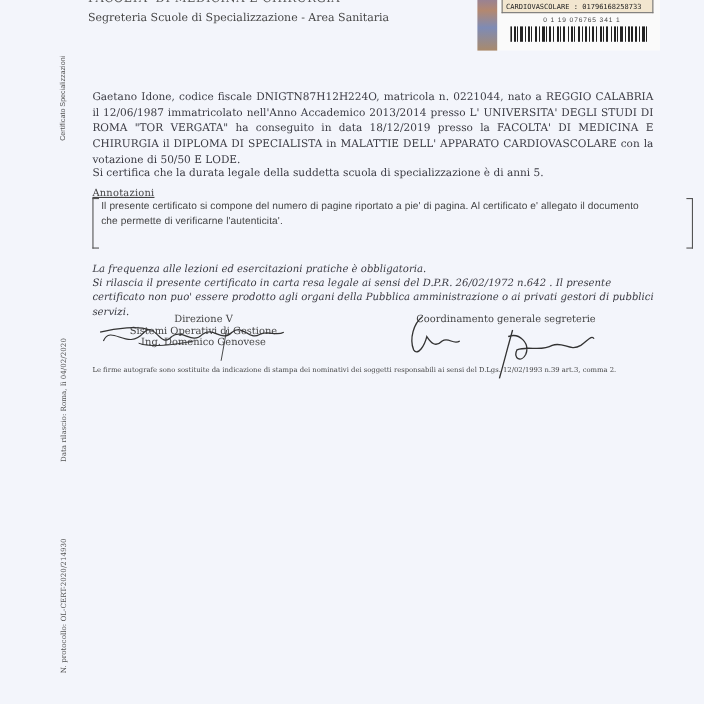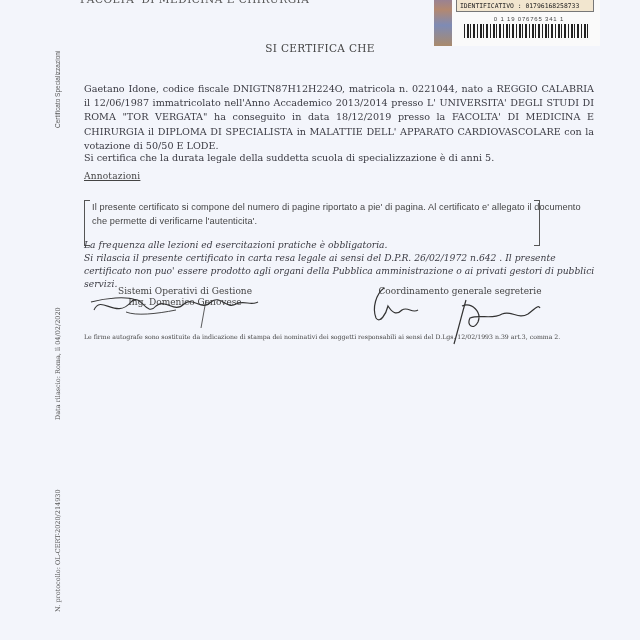--- a/index.html
+++ b/index.html
@@ -12,21 +12,21 @@
     }
     .page { position:absolute; left:0; top:0; width:640px; height:640px; }
     .faculty { position:absolute; left:80px; top:-7px; font-size:10.5px; letter-spacing:0.5px; color:#555; }
     .secretariat { position:absolute; left:80px; top:11px; font-size:10px; color:#444; }
     .title { position:absolute; left:0; width:640px; top:42px; text-align:center; font-size:10.5px; letter-spacing:0.3px; color:#444; }
     .body-text { position:absolute; left:84px; top:82px; width:510px; font-size:9.6px; line-height:14.2px; color:#3a3a42; text-align:justify; }
     .body-text p { margin:0; }
     .duration { position:absolute; left:84px; top:152px; font-size:9.6px; color:#3a3a42; }
     .ann-label { position:absolute; left:84px; top:171px; font-size:9px; color:#444; letter-spacing:0.2px;text-decoration:underline; }
     .ann-box {
-      position:absolute; left:84px; top:200px; width:456px; height:44px;
+      position:absolute; left:84px; top:180px; width:506px; height:44px;padding-left:40px;
     }
     .ann-box .bl { position:absolute; left:0; top:0; width:5px; height:44px; border-left:1.5px solid #555; border-top:1.5px solid #555; border-bottom:1.5px solid #555; }
     .ann-box .br { position:absolute; right:0; top:0; width:5px; height:44px; border-right:1.5px solid #555; border-top:1.5px solid #555; border-bottom:1.5px solid #555; }
     .ann-text { position:absolute; left:8px; top:0px; width:494px; font-family:"Liberation Sans","DejaVu Sans",sans-serif; font-size:9.2px; line-height:14px; color:#444; letter-spacing:0.1px; }
     .legal { position:absolute; left:84px; top:238px; width:520px; font-size:9.2px; line-height:13px; color:#3a3a42;font-style:italic; }
     .legal p { margin:0; }
     .sig-left { position:absolute; left:90px; top:286px; width:190px; text-align:center; font-size:9px; line-height:10.5px; color:#444; }
     .sig-right { position:absolute; left:360px; top:286px; width:200px; text-align:center; font-size:9px; line-height:10.5px; color:#444; }
     .sig-scribble { position:absolute; pointer-events:none; }
     .footnote { position:absolute; left:84px; top:333px; font-size:6.2px; color:#444; white-space:nowrap; }
@@ -38,52 +38,53 @@
     .stamp .num { position:absolute; left:30px; top:22px; width:130px; text-align:center; font-family:"Liberation Sans",sans-serif; font-size:6px; color:#444; letter-spacing:0.8px; }
     .stamp .barcode { position:absolute; left:30px; top:30px; width:126px; height:14px;
       background:repeating-linear-gradient(90deg,#222 0 1px,transparent 1px 3px,#222 3px 5px,transparent 5px 6px,#222 6px 7px,transparent 7px 9px,#222 9px 11px,transparent 11px 13px); }
   </style>
 </head>
 <body>
 
 <div class="page">
 
   <div class="faculty">FACOLTA' DI MEDICINA E CHIRURGIA</div>
+  <div class="secretariat">Segreteria Scuole di Specializzazione - Area Sanitaria</div>
 
   <div class="stamp">
     <div class="strip"></div>
     <div class="idbox">
       <div style="height:8px"></div>
-      <span>IDENTIFICATIVO :</span>
+      <span>CARDIOVASCOLARE :</span>
       <span>01796168258733</span>
     </div>
     <div class="num">0 1 19 076765 341 1</div>
     <div class="barcode"></div>
   </div>
 
-  <div class="title">SI CERTIFICA CHE</div>
 
   <div class="body-text">
     <p>Gaetano Idone, codice fiscale DNIGTN87H12H224O, matricola n. 0221044, nato a REGGIO CALABRIA il 12/06/1987 immatricolato nell'Anno Accademico 2013/2014 presso L' UNIVERSITA' DEGLI STUDI DI ROMA "TOR VERGATA" ha conseguito in data 18/12/2019 presso la FACOLTA' DI MEDICINA E CHIRURGIA il DIPLOMA DI SPECIALISTA in MALATTIE DELL' APPARATO CARDIOVASCOLARE con la votazione di 50/50 E LODE.</p>
   </div>
   <div class="duration">Si certifica che la durata legale della suddetta scuola di specializzazione è di anni 5.</div>
 
   <div class="ann-label">Annotazioni</div>
   <div class="ann-box">
     <div class="bl"></div>
     <div class="br"></div>
     <div class="ann-text">Il presente certificato si compone del numero di pagine riportato a pie' di pagina. Al certificato e' allegato il documento che permette di verificarne l'autenticita'.</div>
   </div>
 
   <div class="legal">
     <p>La frequenza alle lezioni ed esercitazioni pratiche è obbligatoria.</p>
     <p>Si rilascia il presente certificato in carta resa legale ai sensi del D.P.R. 26/02/1972 n.642 . Il presente certificato non puo' essere prodotto agli organi della Pubblica amministrazione o ai privati gestori di pubblici servizi.</p>
   </div>
 
   <div class="sig-left">
+    <div>Direzione V</div>
     <div>Sistemi Operativi di Gestione</div>
     <div>Ing. Domenico Genovese</div>
   </div>
   <svg class="sig-scribble" style="left:86px;top:290px" width="180" height="40">
     <path d="M5 12 C20 8 40 6 50 10 M8 20 C15 4 30 30 45 12 C55 2 60 28 70 16 C80 8 88 24 98 14 C108 6 115 22 125 12 C135 4 140 20 150 14 C158 10 165 16 172 12" stroke="#333" stroke-width="1.1" fill="none"></path>
     <path d="M40 22 C50 26 70 24 90 20" stroke="#333" stroke-width="0.9" fill="none"></path>
     <path d="M120 10 L115 38" stroke="#333" stroke-width="0.8" fill="none"></path>
   </svg>
 
   <div class="sig-right">

